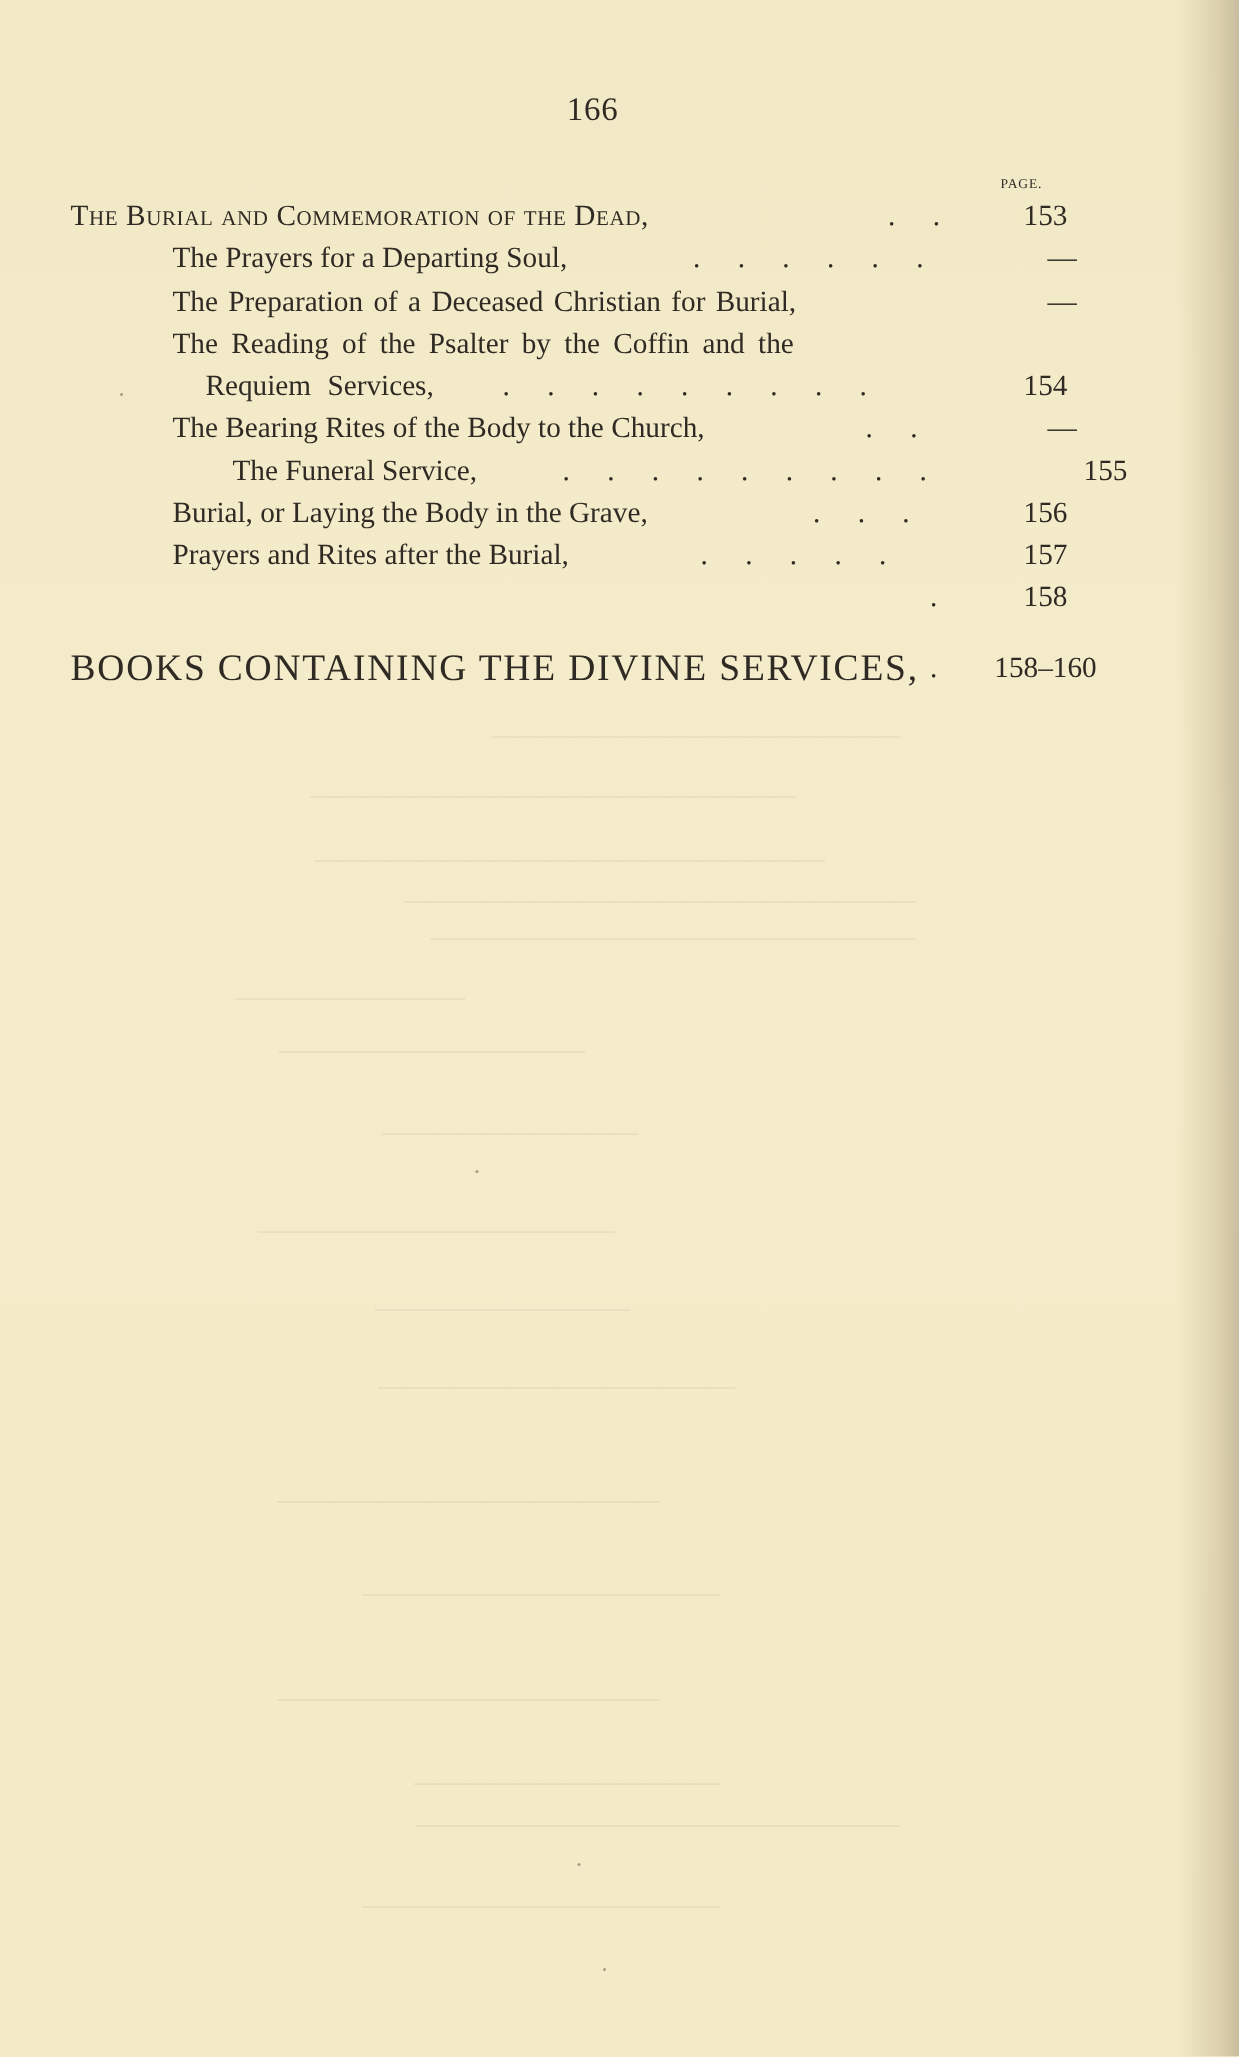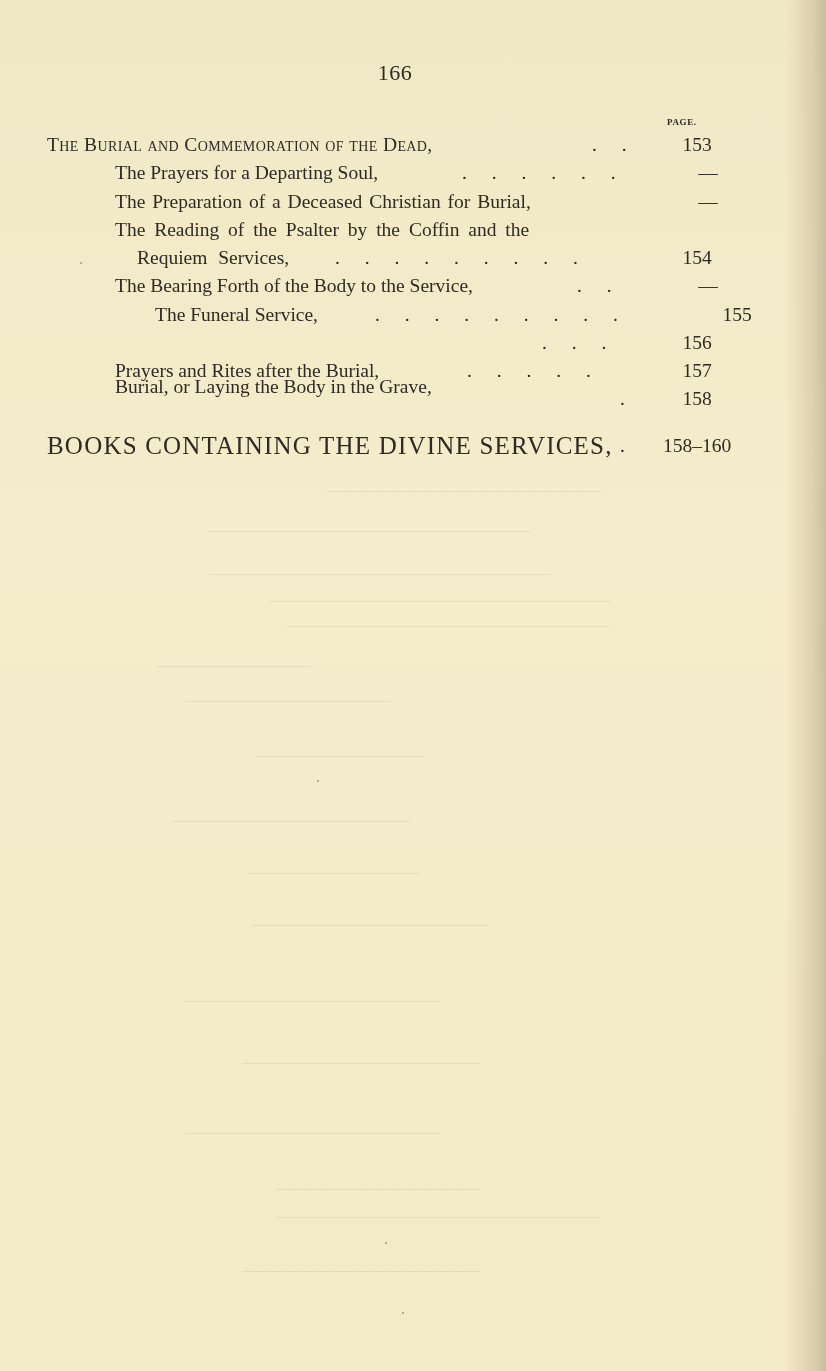--- a/index.html
+++ b/index.html
@@ -30,21 +30,21 @@
       width: 790px;
       text-align: center;
       font-size: 22px;
       letter-spacing: 0.5px;
     }
     .page-col-header {
       position: absolute;
       top: 117px;
       left: 667px;
       font-size: 9px;
-      font-weight: bold;
+      font-weight: normal;
       letter-spacing: 0.6px;
     }
     .toc {
       position: absolute;
       left: 0;
       top: 0;
       width: 826px;
     }
     .row {
       position: absolute;
@@ -159,33 +159,33 @@
       <span class="title" style="left:115px; word-spacing:4px;">The Reading of the Psalter by the Coffin and the</span>
     </div>
 
     <div class="row" style="top:245px;">
       <span class="title" style="left:137px; word-spacing:6px;">Requiem Services,</span>
       <span class="leader" style="left:335px;">. . . . . . . . .</span>
       <span class="pg">154</span>
     </div>
 
     <div class="row" style="top:273px;">
-      <span class="title" style="left:115px;">The Bearing Forth of the Body to the Service,</span>
+      <span class="title" style="left:115px;">The Bearing Rites of the Body to the Church,</span>
       <span class="leader" style="left:577px;">. .</span>
       <span class="pg dash">—</span>
     </div>
 
     <div class="row" style="top:302px;margin-left:40px;">
       <span class="title" style="left:115px;">The Funeral Service,</span>
       <span class="leader" style="left:335px;">. . . . . . . . .</span>
       <span class="pg">155</span>
     </div>
 
     <div class="row" style="top:330px;">
-      <span class="title" style="left:115px;margin-top:44px;">Burial, or Laying the Body in the Grave,</span>
+      <span class="title" style="left:115px;">Burial, or Laying the Body in the Grave,</span>
       <span class="leader" style="left:542px;">. . .</span>
       <span class="pg">156</span>
     </div>
 
     <div class="row" style="top:358px;">
       <span class="title" style="left:115px;">Prayers and Rites after the Burial,</span>
       <span class="leader" style="left:467px;">. . . . .</span>
       <span class="pg">157</span>
     </div>
 

